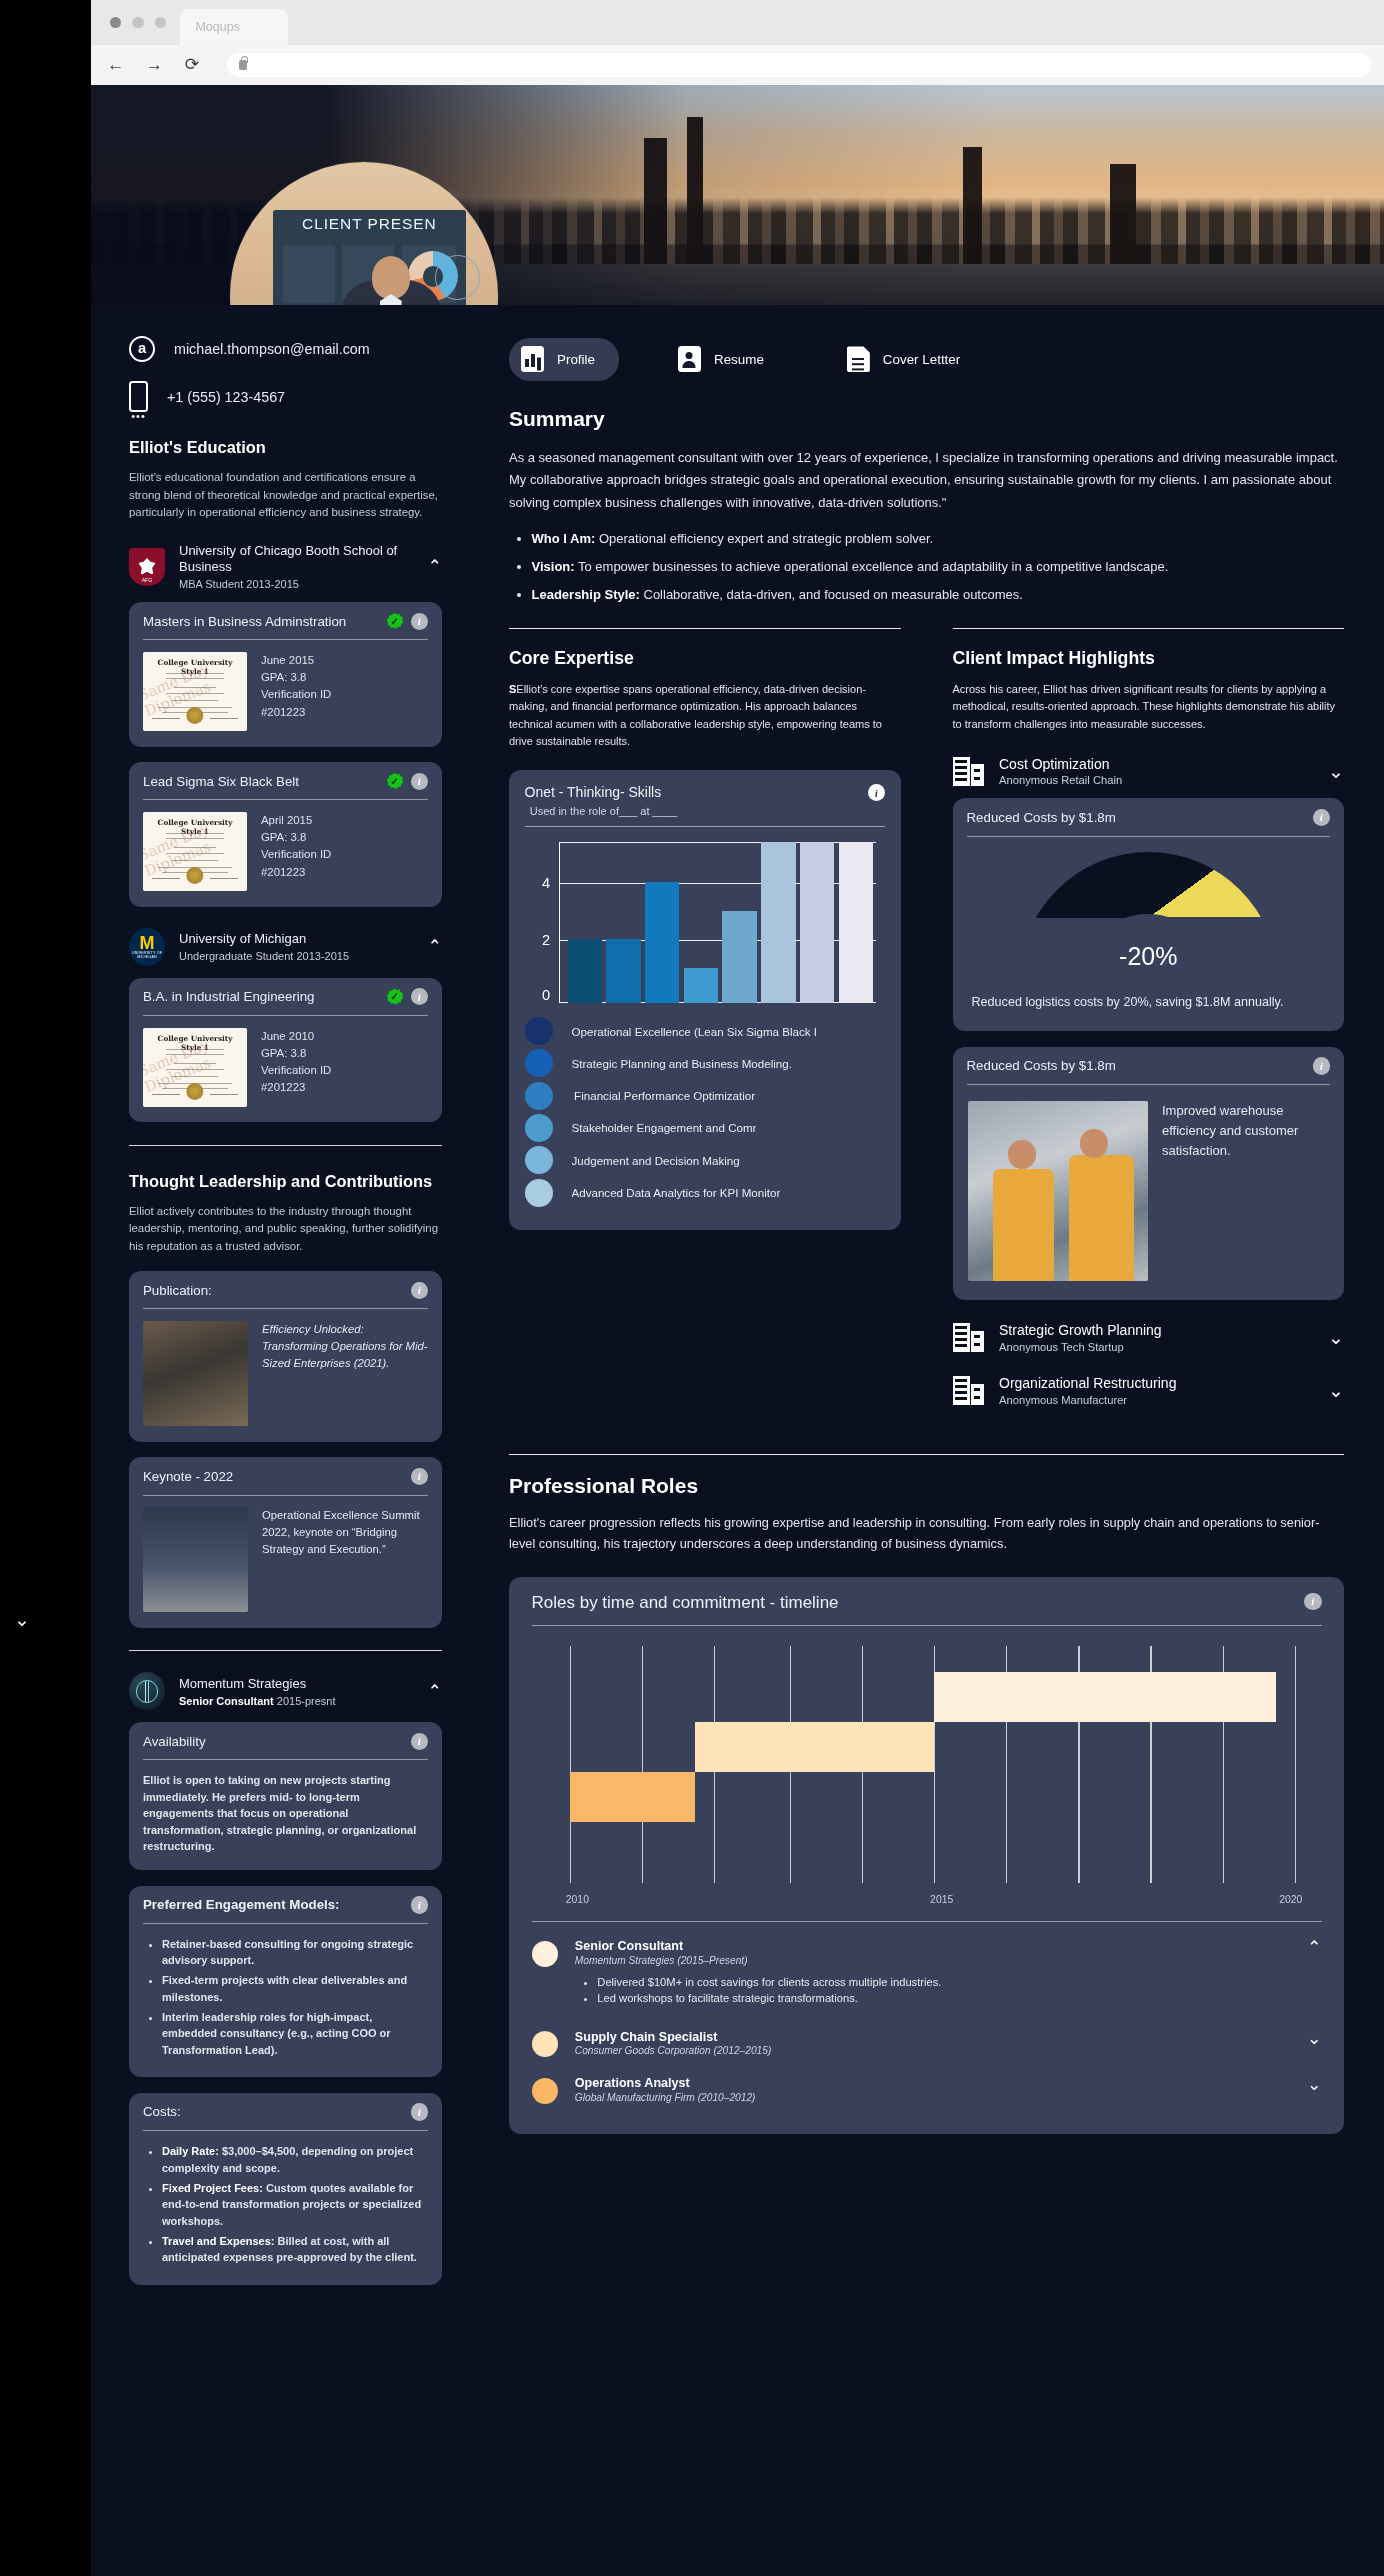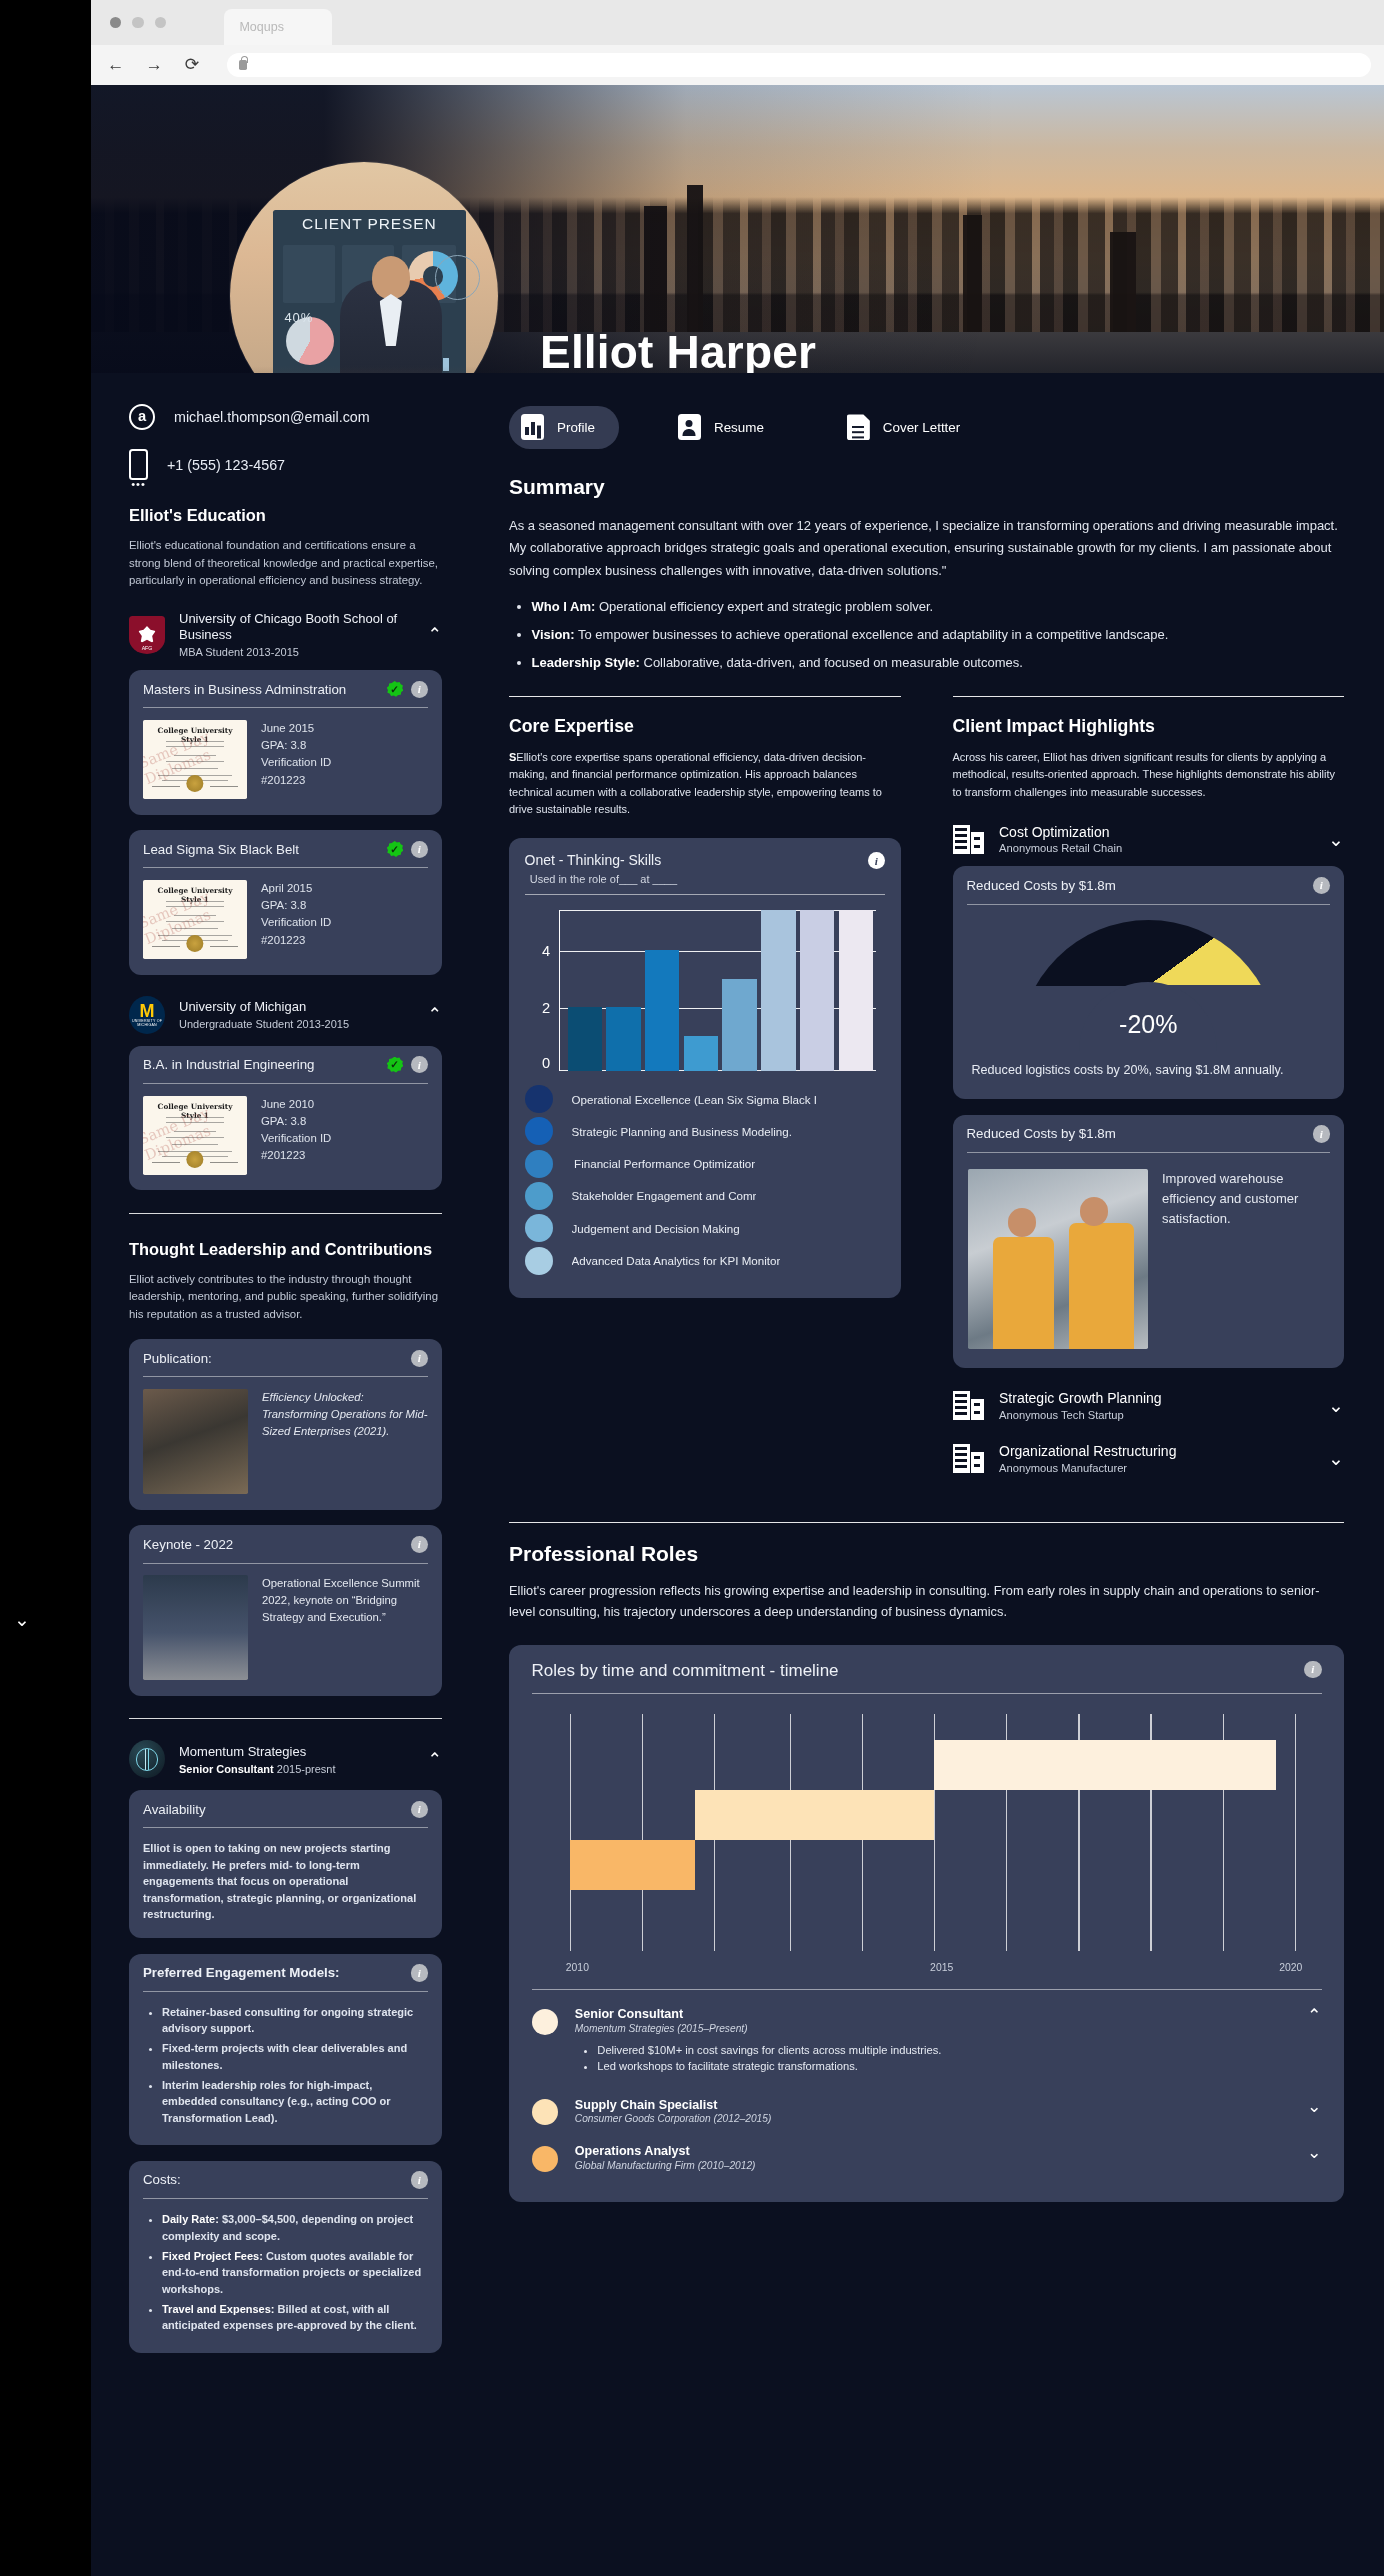--- a/index.html
+++ b/index.html
@@ -5,37 +5,37 @@
   * { box-sizing: border-box; margin:0; padding:0; }
   html,body { background:#000; }
   body {
     width:1385px; height:2576px;
     font-family:"Liberation Sans", sans-serif;
     position:relative; overflow:hidden;
   }
 
   
   #browser { position:absolute; left:91px; top:0; width:1294px; height:2576px; background:#0b1020; }
-  .chrome-top { height:45px; background:#e8e8e8; display:flex; align-items:flex-end; padding-left:12px;gap:44px; }
+  .chrome-top { height:45px; background:#e8e8e8; display:flex; align-items:flex-end; padding-left:12px; }
   .dots { display:flex; gap:11.2px; align-items:center; height:45px; padding:0 14px 0 7px; }
   .dot { width:11.2px; height:11.2px; border-radius:50%; background:#c4c4c4; }
   .dot.d1 { background:#8a8a8a; }
   .tab { width:108px; height:36px; background:#f6f6f6; border-radius:7.8px 7.8px 0 0;
          display:flex; align-items:center; padding-left:15.5px; font-size:12.5px; color:#b9b9b9; }
   .chrome-bar { height:40px; background:#f4f4f4; display:flex; align-items:center; gap:17.3px; padding:0 14px; }
   .navbtn { width:21px; height:21px; display:flex; align-items:center; justify-content:center;
             color:#3c3c3c; font-size:17.3px; line-height:1; }
   .urlbar { flex:1; height:24px; background:#fff; border-radius:12px; display:flex; align-items:center;
             padding:0 12px; margin-left:7px; }
   .lock { width:8.6px; height:10.4px; background:#9a9a9a; border-radius:1.7px; position:relative; }
   .lock:before { content:""; position:absolute; left:1.7px; top:-4.3px; width:5.2px; height:6px;
                  border:1.7px solid #9a9a9a; border-bottom:none; border-radius:3.5px 3.5px 0 0; }
 
   
-  #hero { position:relative; height:288px; overflow:hidden;
+  #hero { position:relative; height:220px; overflow:hidden;
           background:linear-gradient(180deg,#1b2733 0%,#3e3a3c 30%,#6d5945 55%,#d7a473 78%,#e8c49a 100%); }
   .sky { position:absolute; inset:0;
          background:linear-gradient(180deg,#b9c6d4 0%,#cbb79f 22%,#e2b583 45%,#ecc79c 60%,#d9c3a9 72%,#33343a 73%,#232329 100%); }
   .skyline { position:absolute; left:0; right:0; top:112px; height:138px; opacity:.96;
      background:
        repeating-linear-gradient(90deg,
          rgba(30,24,22,.92) 0 14px, rgba(58,45,38,.85) 14px 23px,
          rgba(20,16,15,.9) 23px 38px, rgba(70,55,45,.8) 38px 48px,
          rgba(35,28,24,.92) 48px 65px, rgba(90,70,55,.7) 65px 73px);
      -webkit-mask-image:linear-gradient(180deg,transparent 0,#000 12%,#000 100%); }

